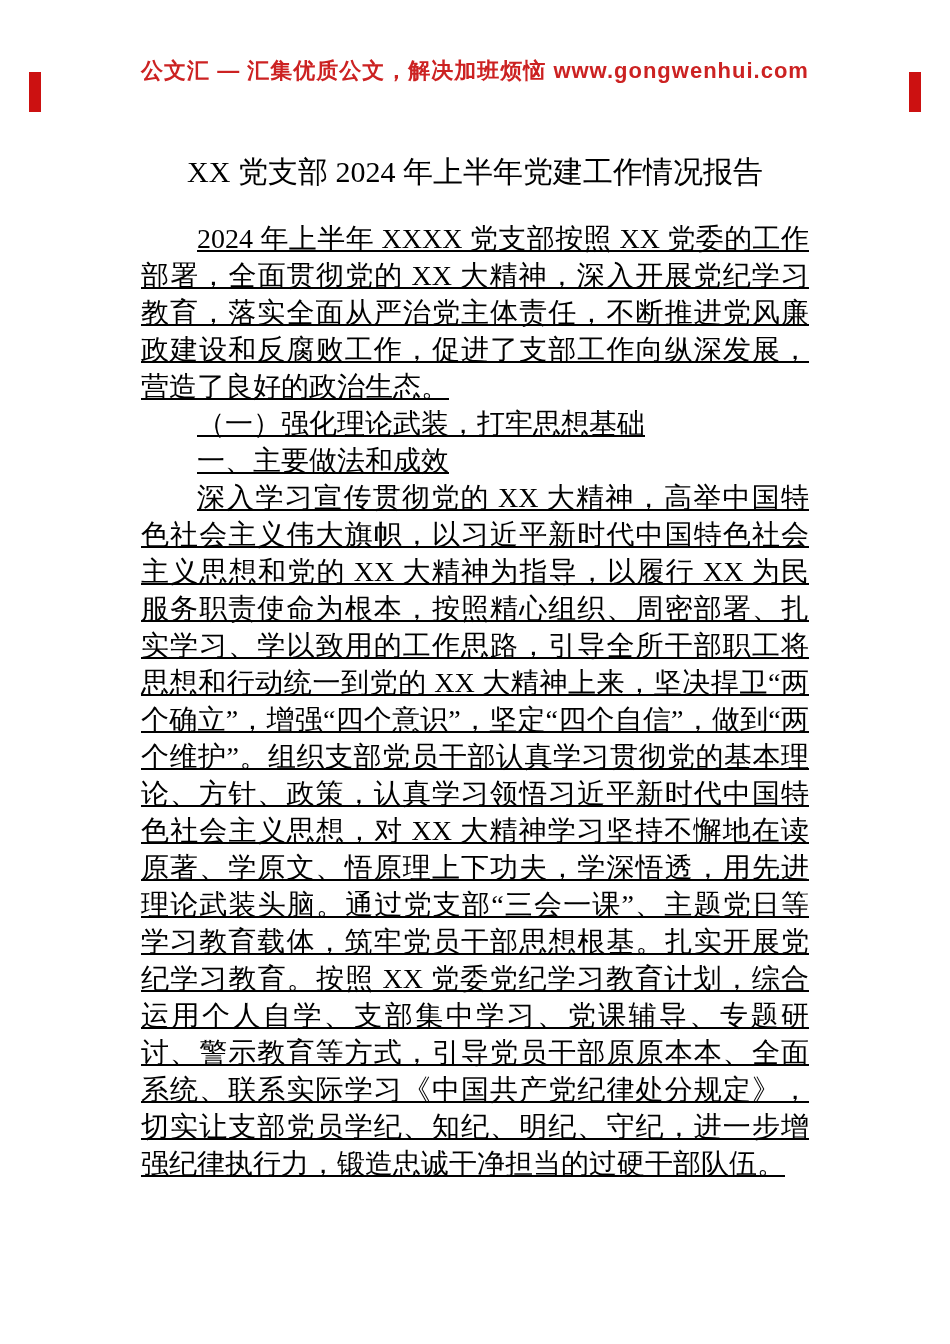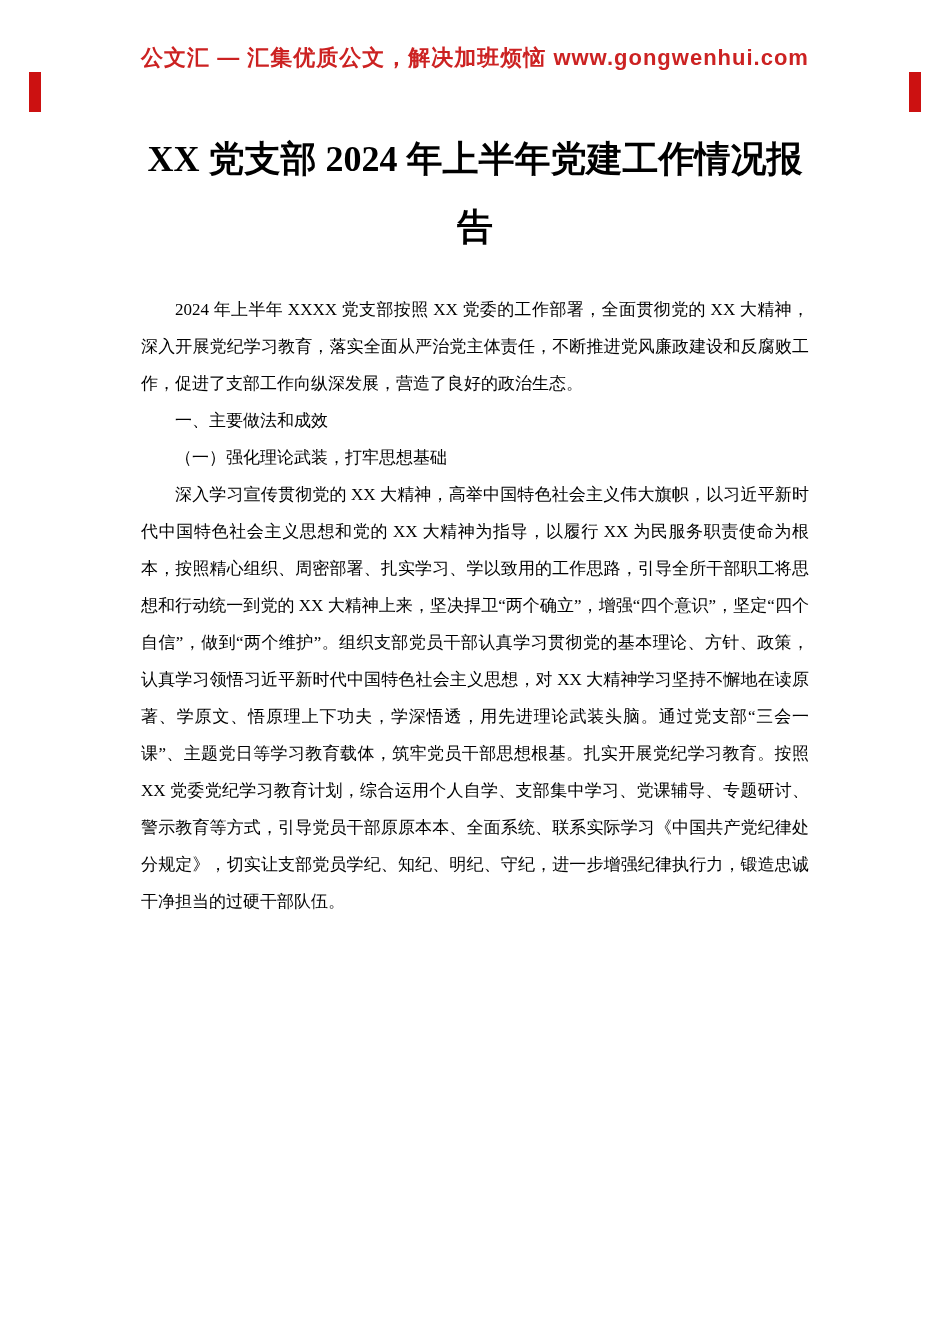--- a/index.html
+++ b/index.html
@@ -17,43 +17,44 @@
   .redbar {
     position: absolute;
     top: 72px;
     width: 12px;
     height: 40px;
     background: #cc1111;
   }
   .redbar-left  { left: 29px; }
   .redbar-right { right: 29px; }
   .site-header {
-    padding-top: 43px;
+    padding-top: 56px;
     text-align: center;
     color: #cc2222;
     font-size: 22px;
     font-weight: bold;
     font-family: "Liberation Sans", sans-serif;
     letter-spacing: 1px;
   }
   .doc-title {
     width: 680px;
     margin: 52px auto 0 auto;
     text-align: center;
-    font-size: 36px;
+    font-size: 30px;
     line-height: 68px;
-    font-weight: 700;
+    font-weight: 400;
     color: #000000;
   }
   .doc-body {
     width: 668px;
-    margin: 30px auto 0 auto;
-    font-size: 17px;
+    margin: 14px auto 0 auto;
+    font-size: 28px;
     line-height: 37px;
     text-align: justify;
+    text-decoration: underline;
   }
   .para {
     margin: 0;
     text-indent: 2em;
     word-break: break-all;
   }
 </style>
 </head>
 <body>
 
@@ -64,18 +65,18 @@
   <div class="redbar redbar-right"></div>
 
   <div class="site-header">
     <span>公文汇 — 汇集优质公文，解决加班烦恼 www.gongwenhui.com</span>
   </div>
 
   <h1 class="doc-title">XX 党支部 2024 年上半年党建工作情况报告</h1>
 
   <div class="doc-body">
       <p class="para para-body">2024 年上半年 XXXX 党支部按照 XX 党委的工作部署，全面贯彻党的 XX 大精神，深入开展党纪学习教育，落实全面从严治党主体责任，不断推进党风廉政建设和反腐败工作，促进了支部工作向纵深发展，营造了良好的政治生态。</p>
+      <p class="para para-heading">（一）强化理论武装，打牢思想基础</p>
       <p class="para para-heading">一、主要做法和成效</p>
-      <p class="para para-heading">（一）强化理论武装，打牢思想基础</p>
       <p class="para para-body">深入学习宣传贯彻党的 XX 大精神，高举中国特色社会主义伟大旗帜，以习近平新时代中国特色社会主义思想和党的 XX 大精神为指导，以履行 XX 为民服务职责使命为根本，按照精心组织、周密部署、扎实学习、学以致用的工作思路，引导全所干部职工将思想和行动统一到党的 XX 大精神上来，坚决捍卫“两个确立”，增强“四个意识”，坚定“四个自信”，做到“两个维护”。组织支部党员干部认真学习贯彻党的基本理论、方针、政策，认真学习领悟习近平新时代中国特色社会主义思想，对 XX 大精神学习坚持不懈地在读原著、学原文、悟原理上下功夫，学深悟透，用先进理论武装头脑。通过党支部“三会一课”、主题党日等学习教育载体，筑牢党员干部思想根基。扎实开展党纪学习教育。按照 XX 党委党纪学习教育计划，综合运用个人自学、支部集中学习、党课辅导、专题研讨、警示教育等方式，引导党员干部原原本本、全面系统、联系实际学习《中国共产党纪律处分规定》，切实让支部党员学纪、知纪、明纪、守纪，进一步增强纪律执行力，锻造忠诚干净担当的过硬干部队伍。</p>
     </div>
 
 </div>
 
 </body></html>

